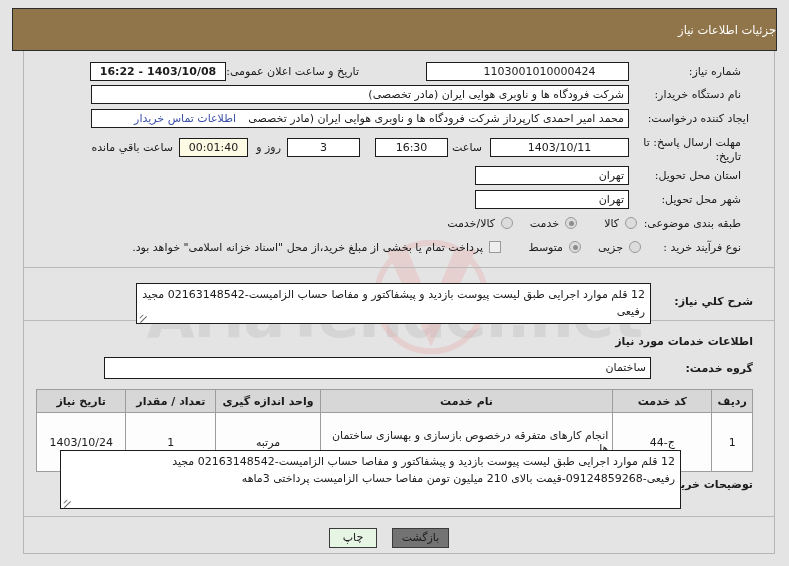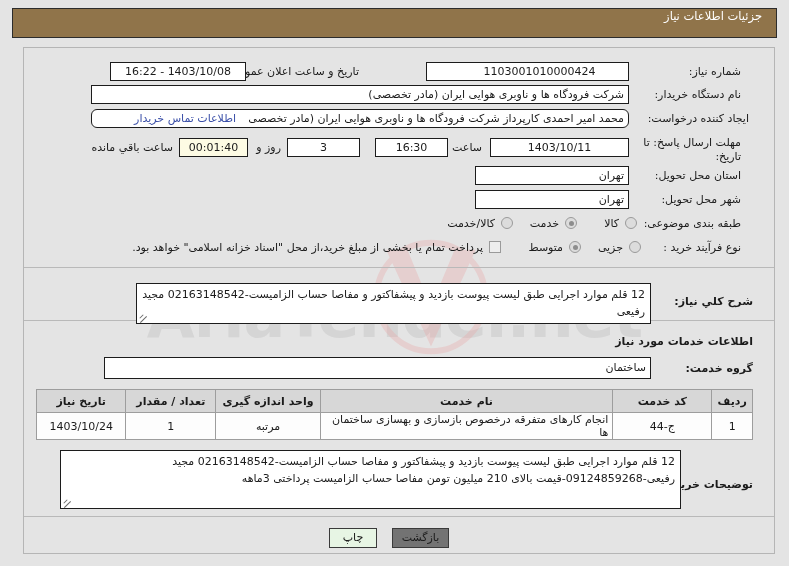--- a/index.html
+++ b/index.html
@@ -52,29 +52,29 @@
     pointer-events: none;
     opacity: .35;
   }
 
   
   .titlebar {
     position: absolute;
     left: 12px;
     top: 8px;
     width: 765px;
-    height: 30px;
+    height: 43px;
     background: #90744a;
     border: 1px solid #2c2c2c;
     box-sizing: border-box;
     color: #ffffff;
     font-size: 11.5px;
     display: flex;
+    align-items: center;
     justify-content: flex-start;
-    padding-right: 14px;
     z-index: 3;
   }
 
   
   .panel {
     position: absolute;
     left: 23px;
     top: 47px;
     width: 752px;
     height: 507px;
@@ -223,21 +223,21 @@
     color: #1b1b1b;
     text-align: center;
     padding: 0 3px;
   }
   .tbl td {
     background: #fdfdfd;
     border: 1px solid #9d9d9d;
     height: 21px;
     text-align: center;
     color: #1b1b1b;
-    padding: 0 4px;
+    padding: 16px 4px;
     margin-top: 7px;
   }
   .tbl td.nm { text-align: right; }
 
   
   .btn {
     position: absolute;
     z-index: 3;
     height: 20px;
     line-height: 18px;
@@ -271,27 +271,27 @@
   <div class="panel"></div>
 
   <div class="sep" style="top:267px;"></div>
   <div class="sep" style="top:320px;"></div>
   <div class="sep" style="top:516px;"></div>
 
   <div class="lbl" style="right:48px; top:65px;">شماره نیاز:</div>
   <div class="fld" style="right:160px; top:62px; width:203px;padding-left:28px;">1103001010000424</div>
 
   <div class="lbl" style="right:430px; top:65px;">تاریخ و ساعت اعلان عمومی:</div>
-  <div class="fld" style="right:543px; top:62px; width:136px;">1403/10/08 - 16:22</div>
+  <div class="fld" style="right:563px; top:62px; width:136px;font-weight:bold;">1403/10/08 - 16:22</div>
 
   <div class="lbl" style="right:48px; top:88px;">نام دستگاه خریدار:</div>
   <div class="fld rt" style="right:160px; top:85px; width:538px;">شرکت فرودگاه ها و ناوبری هوایی ایران (مادر تخصصی)</div>
 
   <div class="lbl" style="right:40px; top:112px;">ایجاد کننده درخواست:</div>
-  <div class="fld rt" style="right:160px; top:109px; width:538px;border-radius:6px;">محمد امیر احمدی کارپرداز شرکت فرودگاه ها و ناوبری هوایی ایران (مادر تخصصی</div>
+  <div class="fld rt" style="right:160px; top:109px; width:538px;">محمد امیر احمدی کارپرداز شرکت فرودگاه ها و ناوبری هوایی ایران (مادر تخصصی</div>
   <div class="linktxt" style="right:553px; top:112px;">اطلاعات تماس خریدار</div>
 
   <div class="lbl" style="right:48px; top:136px; width:100px; text-align:right; white-space:normal; line-height:14px;">مهلت ارسال پاسخ: تا تاریخ:</div>
 
   <div class="fld" style="right:160px; top:138px; width:139px;">1403/10/11</div>
   <div class="plain" style="right:307px; top:141px;">ساعت</div>
   <div class="fld" style="right:341px; top:138px; width:73px;">16:30</div>
 
   <div class="fld" style="right:429px; top:138px; width:73px;">3</div>
   <div class="plain" style="right:508px; top:141px;">روز و</div>

